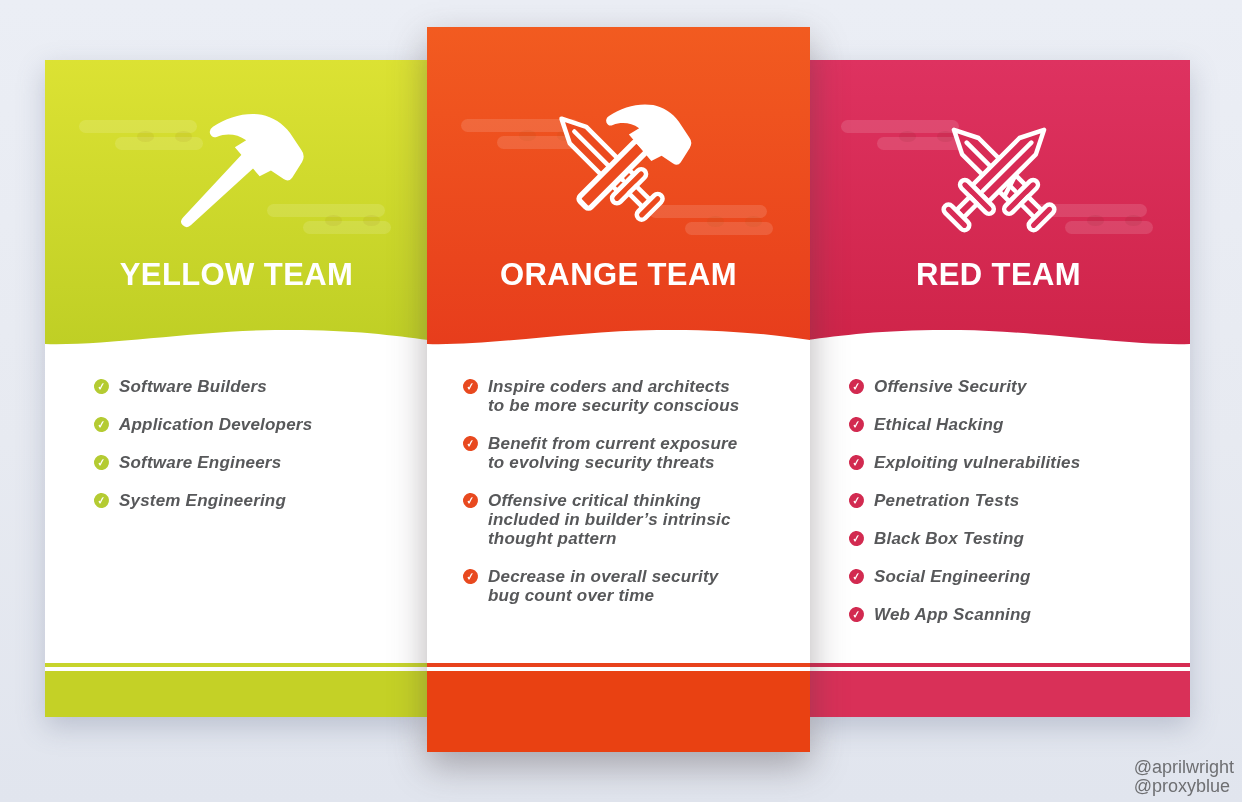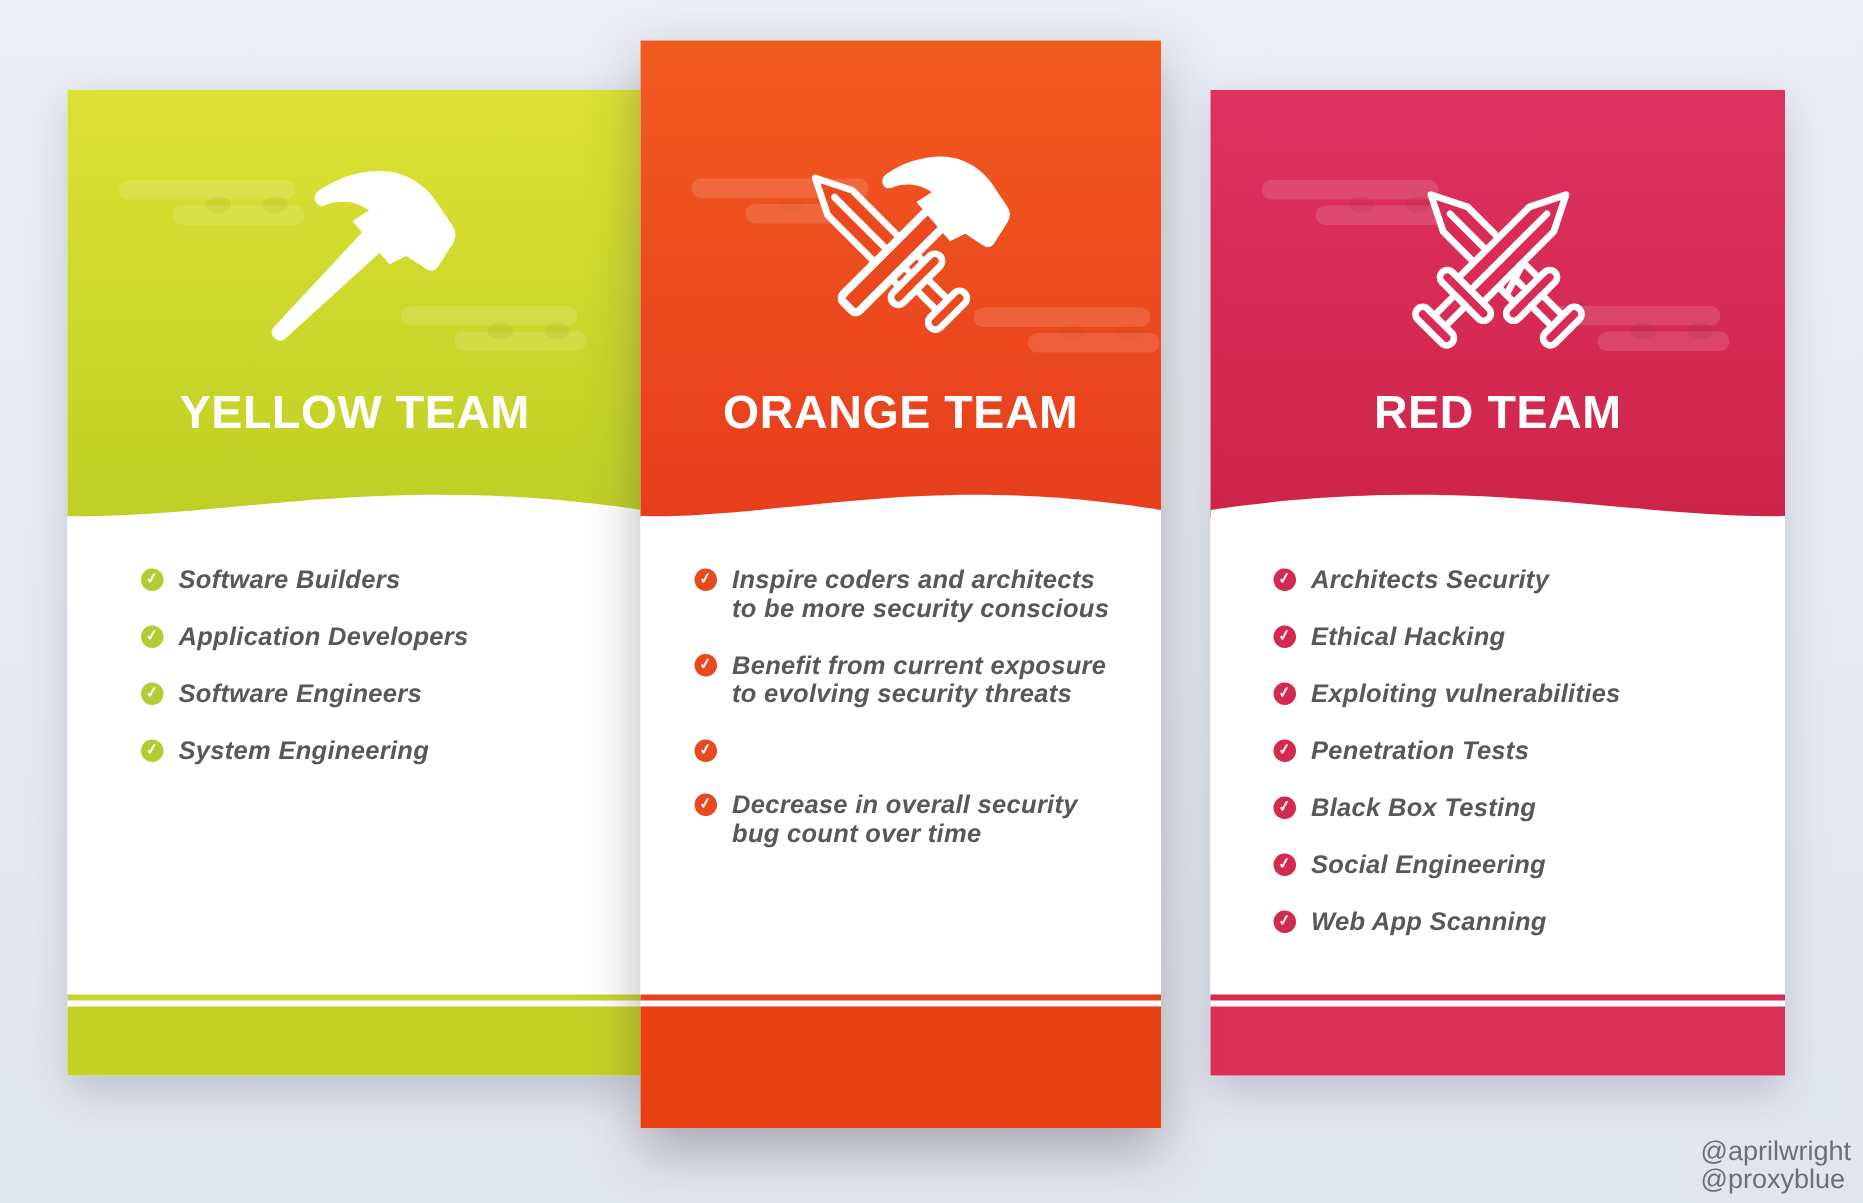--- a/index.html
+++ b/index.html
@@ -6,21 +6,21 @@
   .stage {
     position:relative; width:1242px; height:802px; overflow:hidden;
     background:linear-gradient(180deg,#ebeef5 0%,#e7eaf1 55%,#e1e5ee 100%);
     font-family:"Liberation Sans", sans-serif;
   }
   .card {
     position:absolute; display:flex; flex-direction:column; background:#ffffff;
   }
   .card.yellow { left:45px;  top:60px; width:383px; height:657px; z-index:1;
                  box-shadow:0 10px 26px rgba(95,105,135,.30); }
-  .card.orange { left:427px; top:27px; width:347px; height:725px; z-index:3;
+  .card.orange { left:427px; top:27px; width:383px; height:725px; z-index:3;
                  box-shadow:0 14px 34px rgba(75,65,70,.40); }
   .card.red    { left:807px; top:60px; width:383px; height:657px; z-index:1;
                  box-shadow:0 10px 26px rgba(95,105,135,.30); }
 
   .header { position:relative; flex:0 0 auto;
             background:linear-gradient(180deg, var(--header-top) 0%, var(--header-bottom) 100%); }
   .yellow .header, .red .header { height:285px; }
   .orange .header { height:318px; }
 
   .wave { position:absolute; left:0; bottom:-1px; width:100%; height:28px; display:block; }
@@ -159,20 +159,23 @@
           <span class="item-text">Inspire coders and architects
 to be more security conscious</span>
           </li>
         <li>
           <span class="check">✓</span>
           <span class="item-text">Benefit from current exposure
 to evolving security threats</span>
           </li>
         <li>
           <span class="check">✓</span>
+          <span class="item-text">Offensive critical thinking
+included in builder’s intrinsic
+thought pattern</span>
           </li>
         <li>
           <span class="check">✓</span>
           <span class="item-text">Decrease in overall security
 bug count over time</span>
           </li>
       </ul>
     </div>
     <div class="stripe"></div>
     <div class="footer"></div>
@@ -211,21 +214,21 @@
       </svg>
       <h2 class="title">RED TEAM</h2>
       <svg class="wave" viewBox="0 0 383 28" preserveAspectRatio="none" aria-hidden="true">
         <path d="M0,26 C60,28 150,13 230,12 C300,11 348,17 383,22 L383,29 L0,29 Z" fill="#ffffff"></path>
       </svg>
     </div>
     <div class="body">
       <ul class="items">
         <li>
           <span class="check">✓</span>
-          <span class="item-text">Architects Security</span>
+          <span class="item-text">Offensive Security</span>
           </li>
         <li>
           <span class="check">✓</span>
           <span class="item-text">Ethical Hacking</span>
           </li>
         <li>
           <span class="check">✓</span>
           <span class="item-text">Exploiting vulnerabilities</span>
           </li>
         <li>

